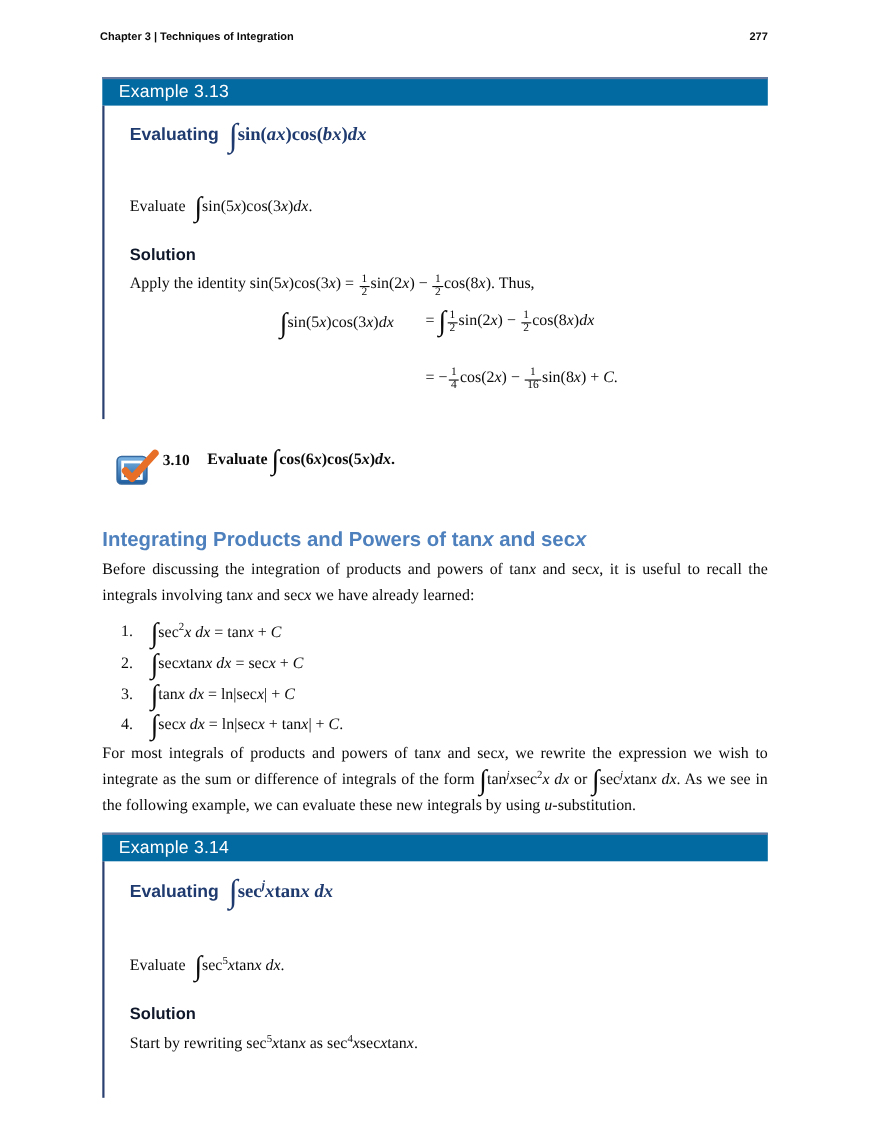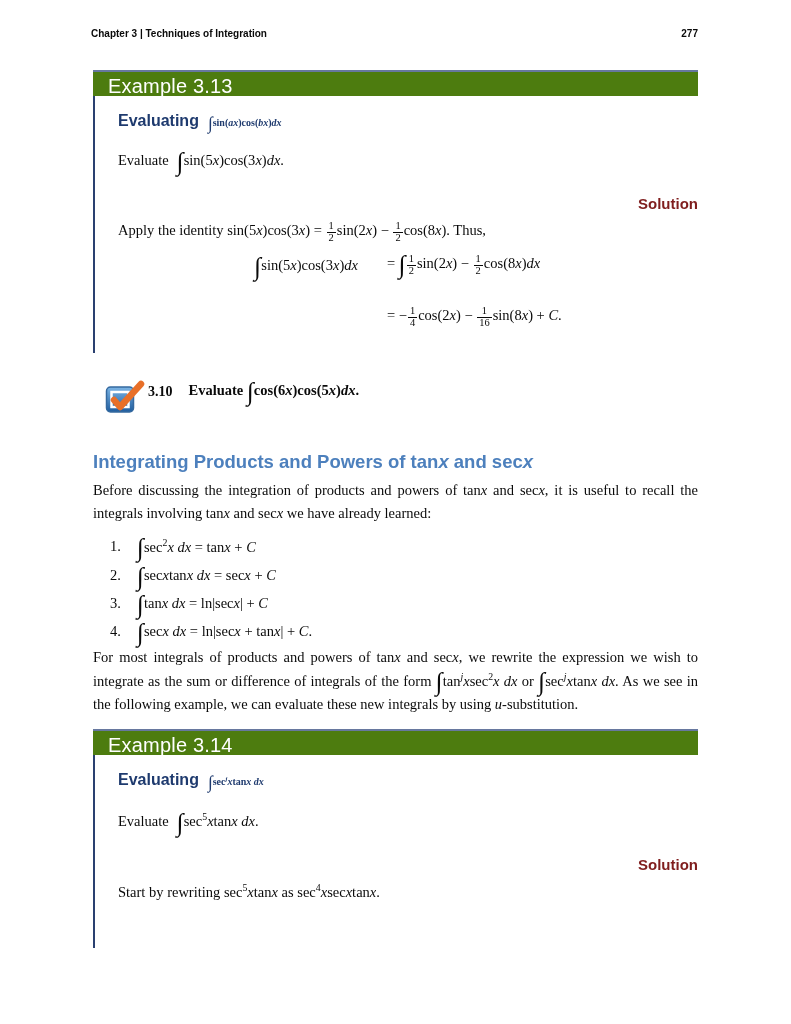--- a/index.html
+++ b/index.html
@@ -14,41 +14,41 @@
     display:flex; justify-content:space-between; align-items:baseline;
     margin:28px 93px 0 91px;
     font-family:"Liberation Sans", sans-serif; font-weight:bold; font-size:10px;
   }
 
   .content { margin-left:93px; width:605px; }
 
   
   .example { margin-top:31px; }
   .example-bar {
-    background:#4d7c0f; border-top:2px solid #67789f;
+    background:#0369a1; border-top:2px solid #67789f;
     color:#ffffff; font-family:"Liberation Sans", sans-serif;
-    font-size:20px; letter-spacing:0.2px;
+    font-size:16px; letter-spacing:0.2px;
     padding:3px 0 5px 15px; box-sizing:border-box; height:26px;
   }
   .example-body { border-left:2px solid #2a4070; padding:16px 0 24px 23px; }
   .example-body.tall { min-height:193px; box-sizing:border-box; padding-bottom:40px; }
 
   .evaluating-line { color:#1e3a6e; }
   .evaluating-label {
     font-family:"Liberation Sans", sans-serif; font-weight:bold; font-size:16px;
     margin-right:9px;
   }
-  .evaluating-math { font-weight:bold; font-size:10px; }
+  .evaluating-math { font-weight:bold; font-size:17px; }
 
-  .evaluate-line { margin-top:22px; }
+  .evaluate-line { margin-top:48px; }
   .evaluate-label { margin-right:8px; }
 
   .solution-label {
     font-family:"Liberation Sans", sans-serif; font-weight:bold; font-size:15px;
-    color:#7f1d1d; margin-top:26px;text-align:right;
+    color:#0f172a; margin-top:26px;
   }
   .solution-text { margin-top:9px; }
 
   .equation {
     display:grid; grid-template-columns:max-content max-content;
     justify-content:center; column-gap:8px; row-gap:12px; align-items:center;
     margin-top:10px;
     gap:29px;
   }
 

